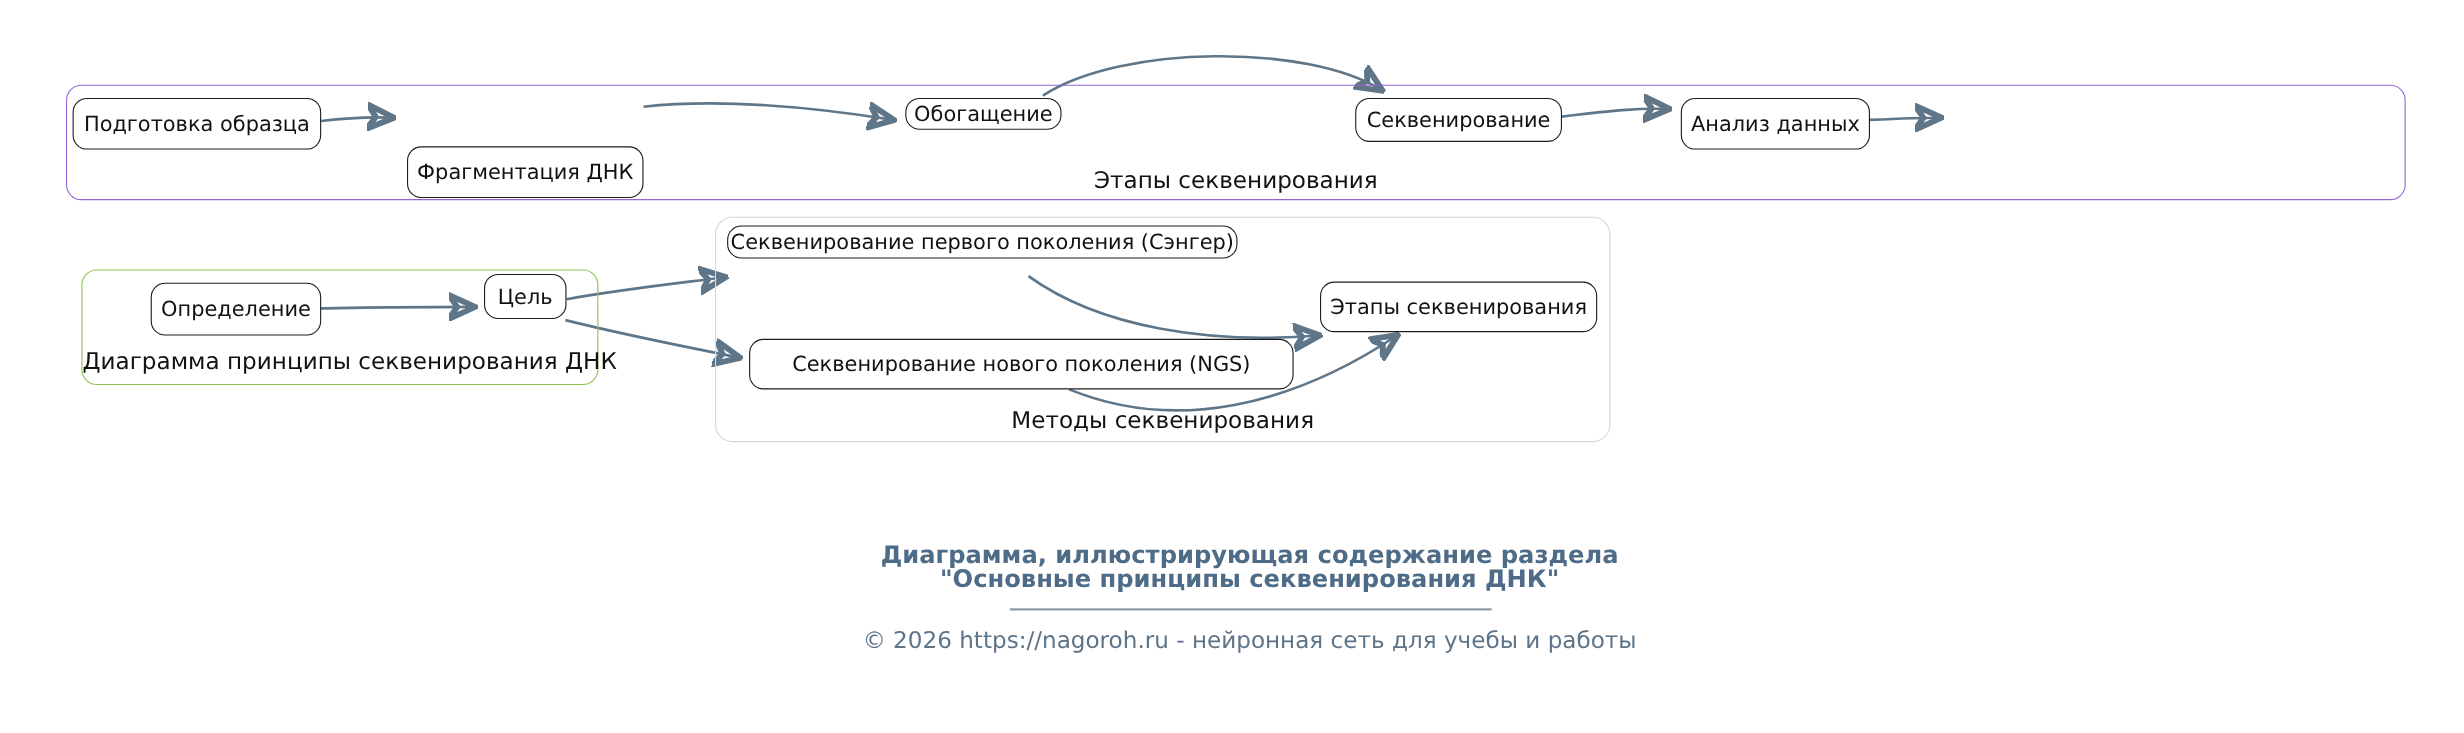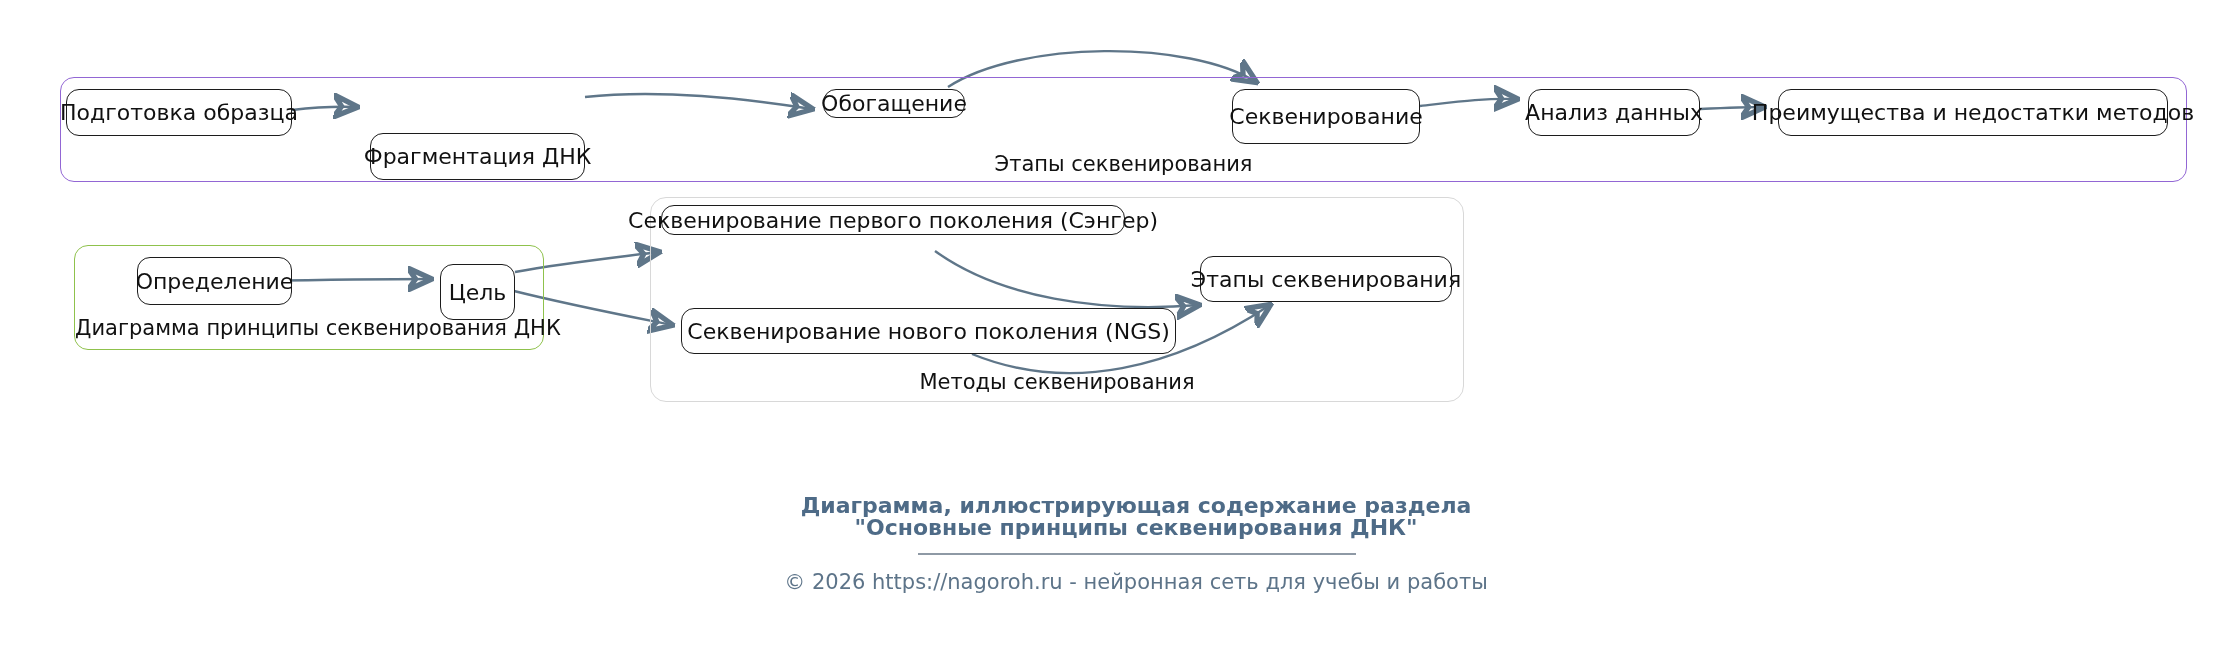--- a/index.html
+++ b/index.html
@@ -8,21 +8,21 @@
     font-family:"DejaVu Sans","Liberation Sans",sans-serif;color:#111;
   }
   .cluster{position:absolute;border-radius:14px;background:transparent;}
   .cluster-label{
     position:absolute;left:0;right:0;text-align:center;font-size:21px;color:#111;
     white-space:nowrap;
   }
   .node{
     position:absolute;background:#ffffff;border:1.8px solid #1c1c1c;border-radius:13px;
     display:flex;align-items:center;justify-content:center;
-    font-size:22px;color:#111;white-space:nowrap;box-sizing:border-box;
+    font-size:19px;color:#111;white-space:nowrap;box-sizing:border-box;
   }
   #edges{position:absolute;left:0;top:0;width:2240px;height:666px;pointer-events:none;}
   #edges path{fill:none;stroke:#5f7689;stroke-width:2.4px;}
   .footer{
     position:absolute;left:0;width:2240px;text-align:center;color:#4e6b87;
   }
   .footer .cap{font-weight:bold;font-size:22px;line-height:22px;
     transform:translateX(16px);}
   .footer-divider{
     position:absolute;left:918px;top:553px;width:438px;border-top:2px solid #8e99a5;
@@ -63,26 +63,25 @@
     <div class="cluster-label" style="top:70px;">Диаграмма принципы секвенирования ДНК</div>
   </div>
 
   <div class="cluster" style="left:650px;top:197px;width:812px;height:203px;border:1.6px solid #d8d8d8;border-radius:16px;">
     <div class="cluster-label" style="top:172px;">Методы секвенирования</div>
   </div>
 
   <div class="node" style="left:66px;top:89px;width:226px;height:47px;">Подготовка образца</div>
   <div class="node" style="left:370px;top:89px;width:215px;height:47px;margin-top:44px;">Фрагментация ДНК</div>
   <div class="node" style="left:823px;top:89px;width:142px;height:29px;">Обогащение</div>
-  <div class="node" style="left:1232px;top:89px;width:188px;height:55px;">Секвенирование</div>
+  <div class="node" style="left:1232px;top:89px;width:188px;height:40px;">Секвенирование</div>
   <div class="node" style="left:1528px;top:89px;width:172px;height:47px;">Анализ данных</div>
-  <div class="node" style="left:1778px;top:89px;width:390px;height:47px;">Преимущества и недостатки методов</div>
 
   <div class="node" style="left:102px;top:257px;width:155px;height:48px;margin-left:35px;">Определение</div>
-  <div class="node" style="left:440px;top:264px;width:75px;height:56px;">Цель</div>
+  <div class="node" style="left:440px;top:249px;width:75px;height:41px;">Цель</div>
 
   <div class="node" style="left:661px;top:205px;width:464px;height:30px;">Секвенирование первого поколения (Сэнгер)</div>
   <div class="node" style="left:681px;top:308px;width:495px;height:46px;">Секвенирование нового поколения (NGS)</div>
   <div class="node" style="left:1200px;top:256px;width:252px;height:46px;">Этапы секвенирования</div>
 
   <div class="footer" style="top:495px;">
     <div class="cap">Диаграмма, иллюстрирующая содержание раздела</div>
     <div class="cap">"Основные принципы секвенирования ДНК"</div>
   </div>
   <div class="footer-divider"></div>

